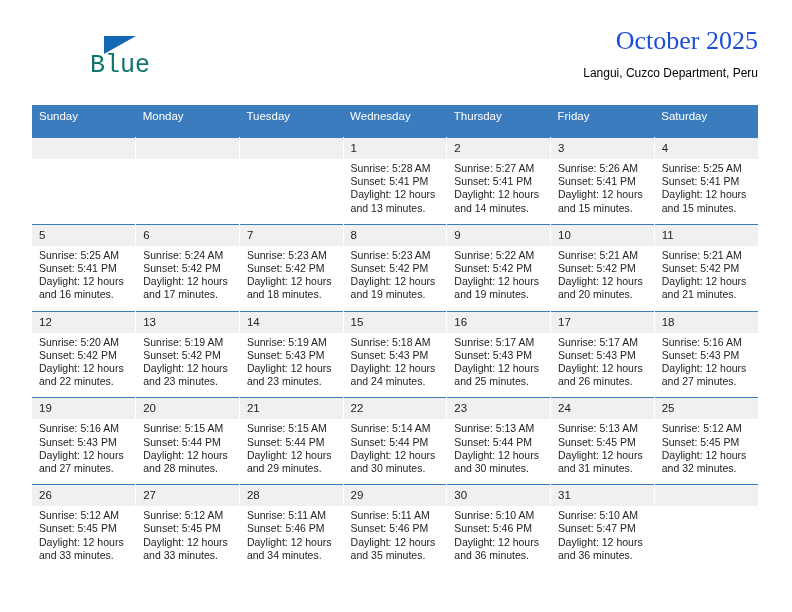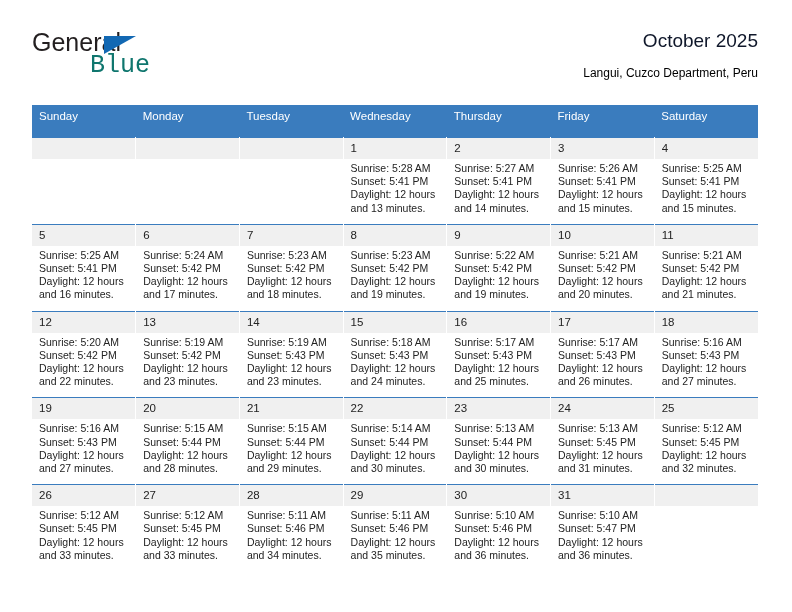--- a/index.html
+++ b/index.html
@@ -65,25 +65,26 @@
     font-family: Liberation Mono, monospace;
   }
 
   .title-block {
     position: absolute;
     right: 0;
     top: -4px;
     text-align: right;
   }
   .cal-title {
-    font-size: 19px;
+    font-size: 26px;
     line-height: 34px;
-    color: #0f172a;
+    color: #1d4ed8;
     font-weight: normal;
     margin: 0;
+    font-family: Liberation Serif, serif;
   }
   .cal-subtitle {
     font-size: 12px;
     line-height: 22px;
     color: #000000;
     margin: 4px 0 0 8px;
   }
 
   
   .calendar {
@@ -145,21 +146,20 @@
   }
 </style>
 </head>
 <body>
 
 <div class="page">
 
   <div class="header">
 
     <div class="brand">
-      <span class="brand-general">General</span>
       <span class="brand-triangle"></span>
       <span class="brand-blue">Blue</span>
     </div>
 
     <div class="title-block">
       <h1 class="cal-title">October 2025</h1>
       <div class="cal-subtitle">Langui, Cuzco Department, Peru</div>
     </div>
 
   </div>

